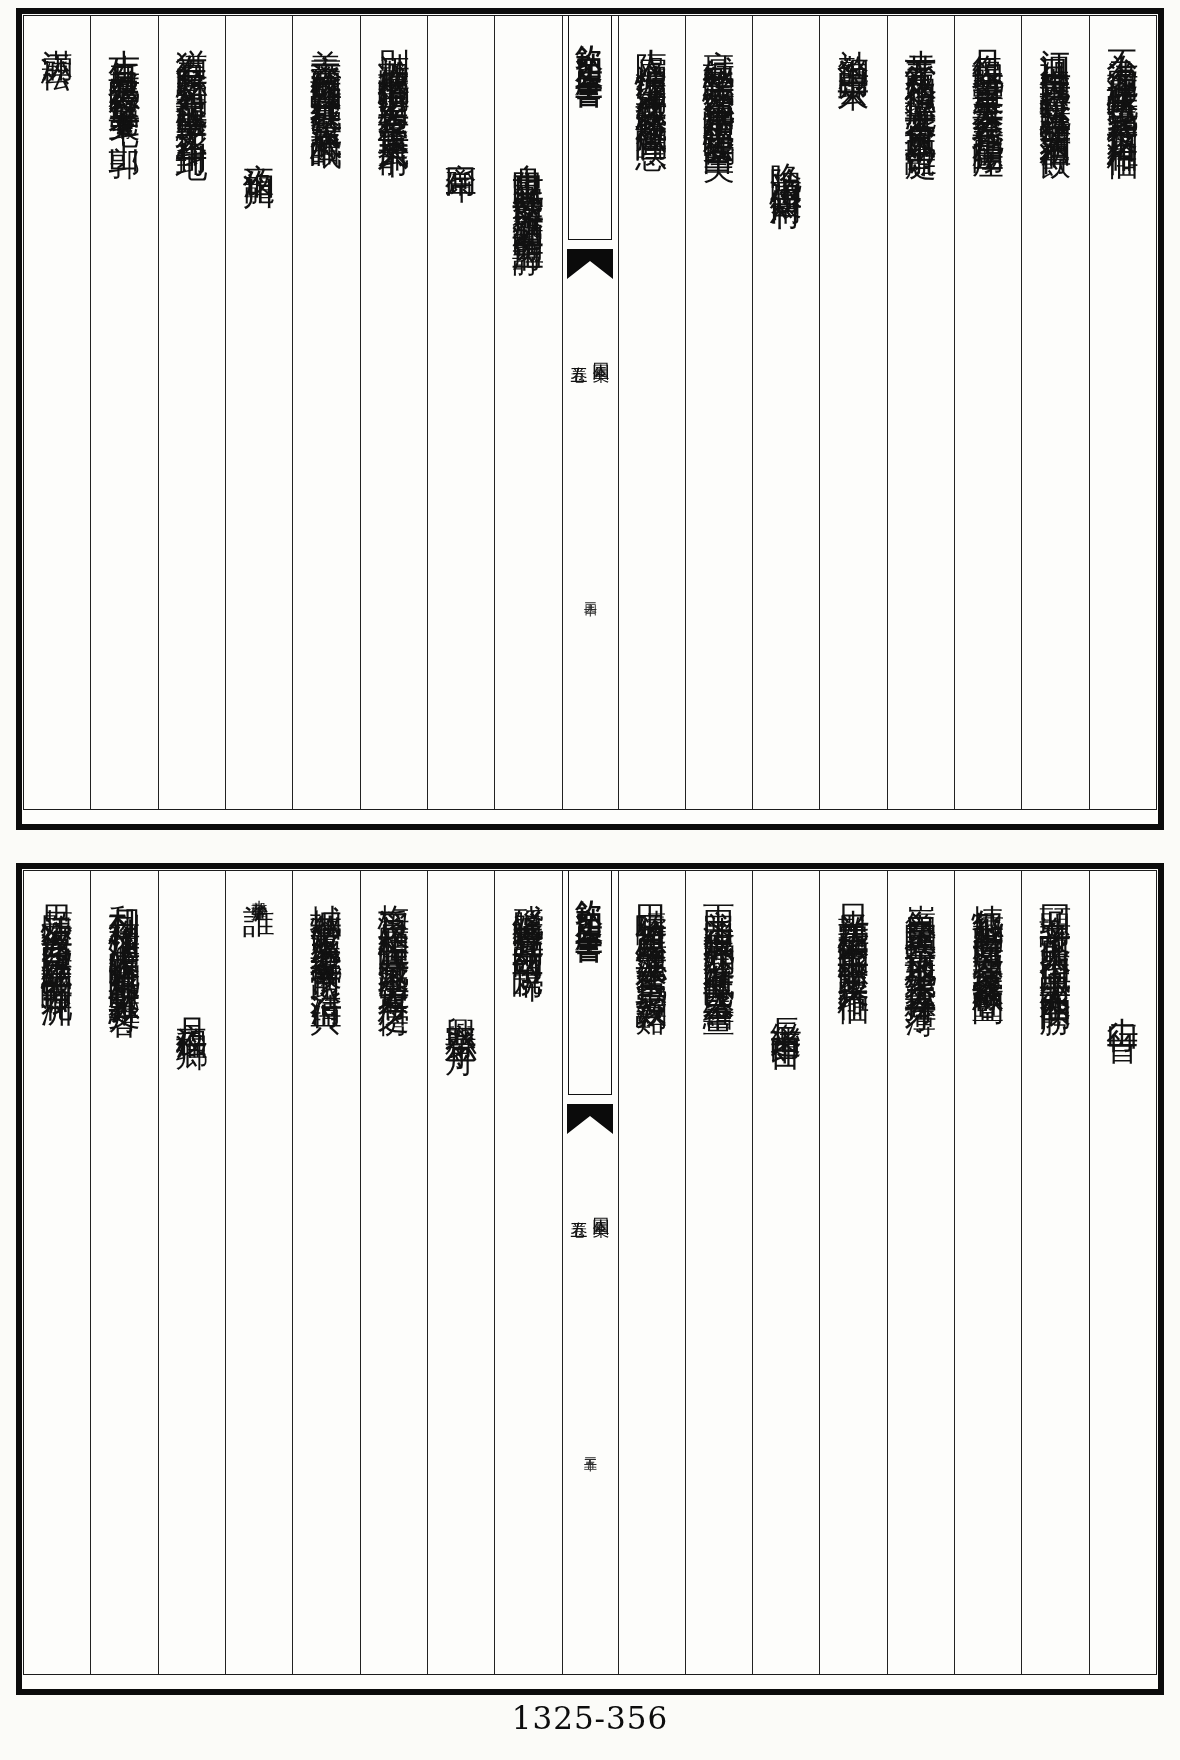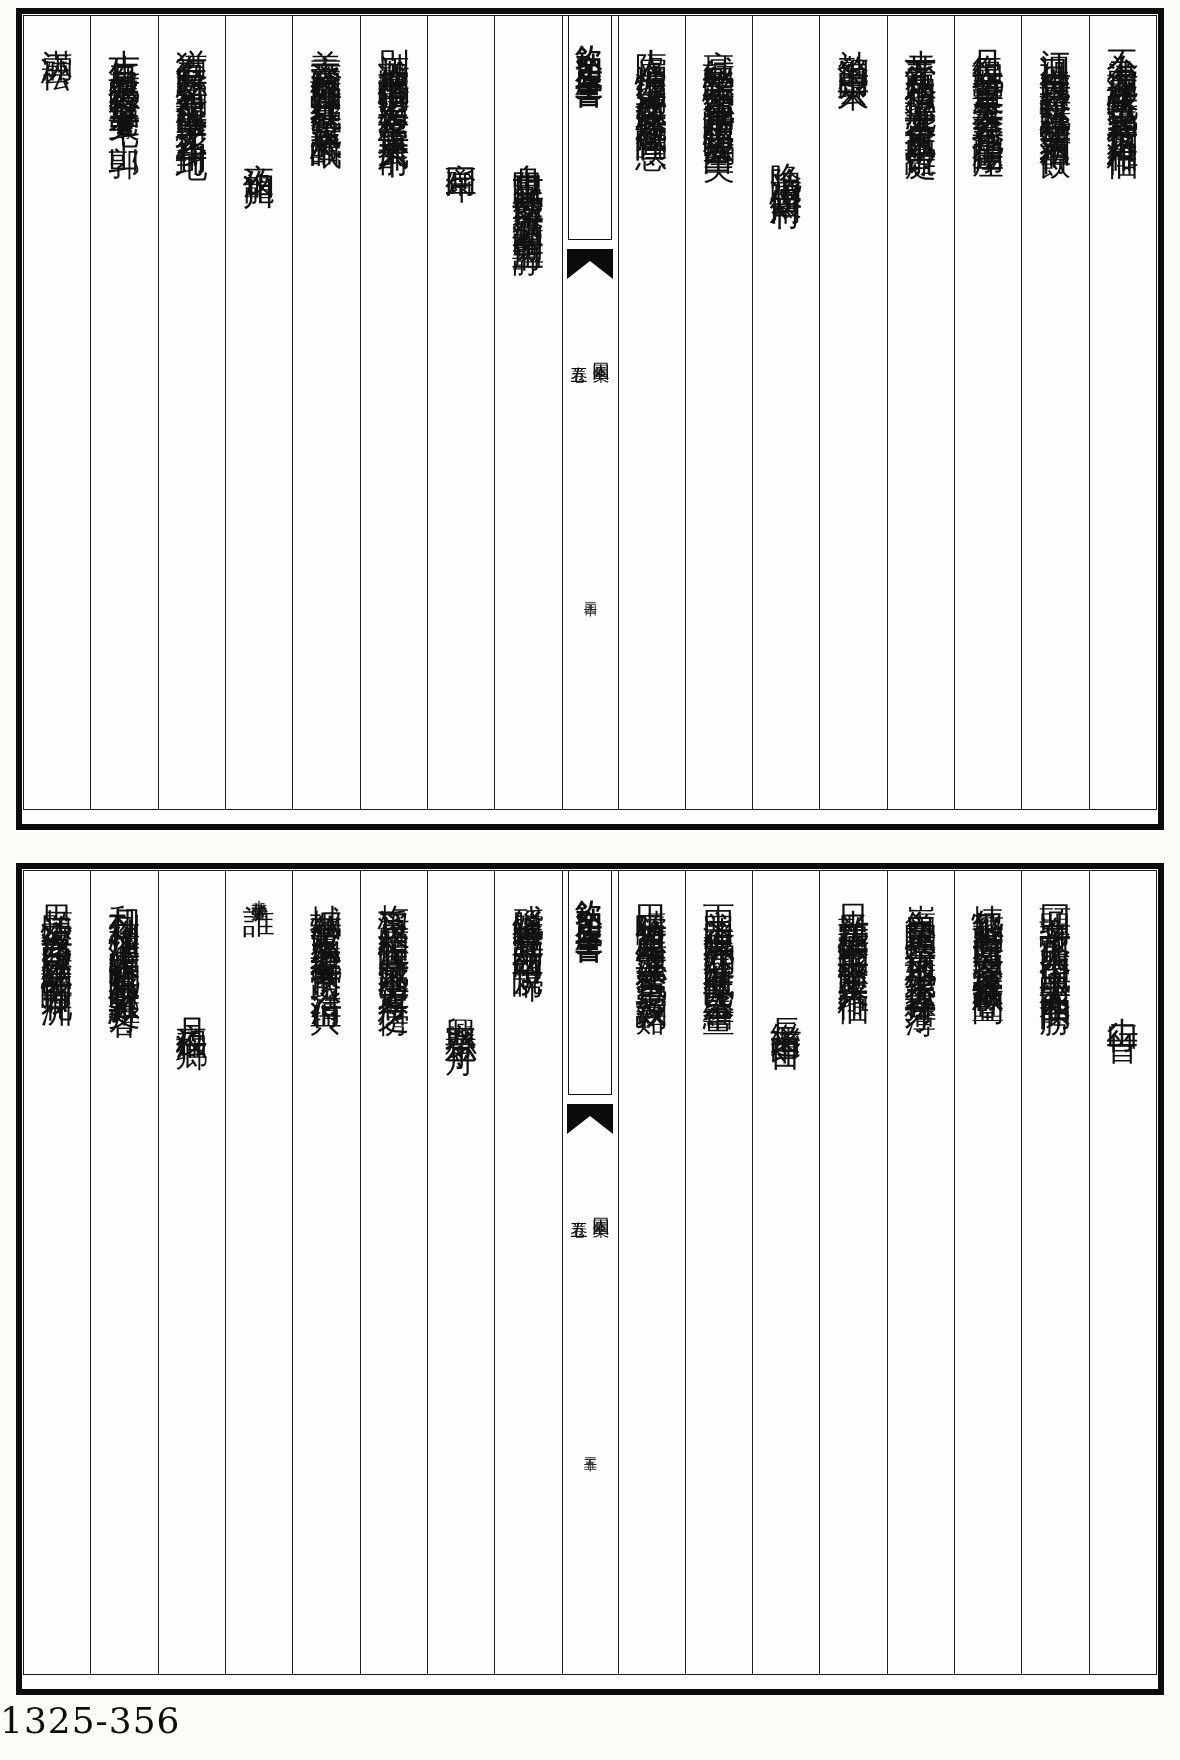--- a/index.html
+++ b/index.html
@@ -68,23 +68,23 @@
     font-size:17px;letter-spacing:2px;line-height:19px;
   }
   .fold-juan{padding-top:4px;}
   .fold-pagenum{
     margin-top:235px;
     writing-mode:vertical-rl;text-orientation:upright;
     font-size:13px;letter-spacing:1px;color:#2a2a2a;
   }
   .plate-number{
     position:absolute;left:0;width:1180px;top:1700px;
-    text-align:left;
+    text-align:center;
     font-family:"DejaVu Serif","Liberation Serif",serif;
-    font-size:36px;letter-spacing:1px;color:#0d0d0d;
+    font-size:31px;letter-spacing:1px;color:#0d0d0d;
   }
 </style>
 </head>
 <body>
 
 <div class="leaf" id="leaf-top">
   <div class="leaf-inner">
     <div class="cols">
         <div class="col text-col"><span class="big">不為逋客湔塵埃片帆搖曳蕩寒碧長烟落日相徘徊</span></div>
         <div class="col text-col"><span class="big">江迴目徙幾圖畫持較登眺誰為佳譬如對酒不得飲</span></div>

